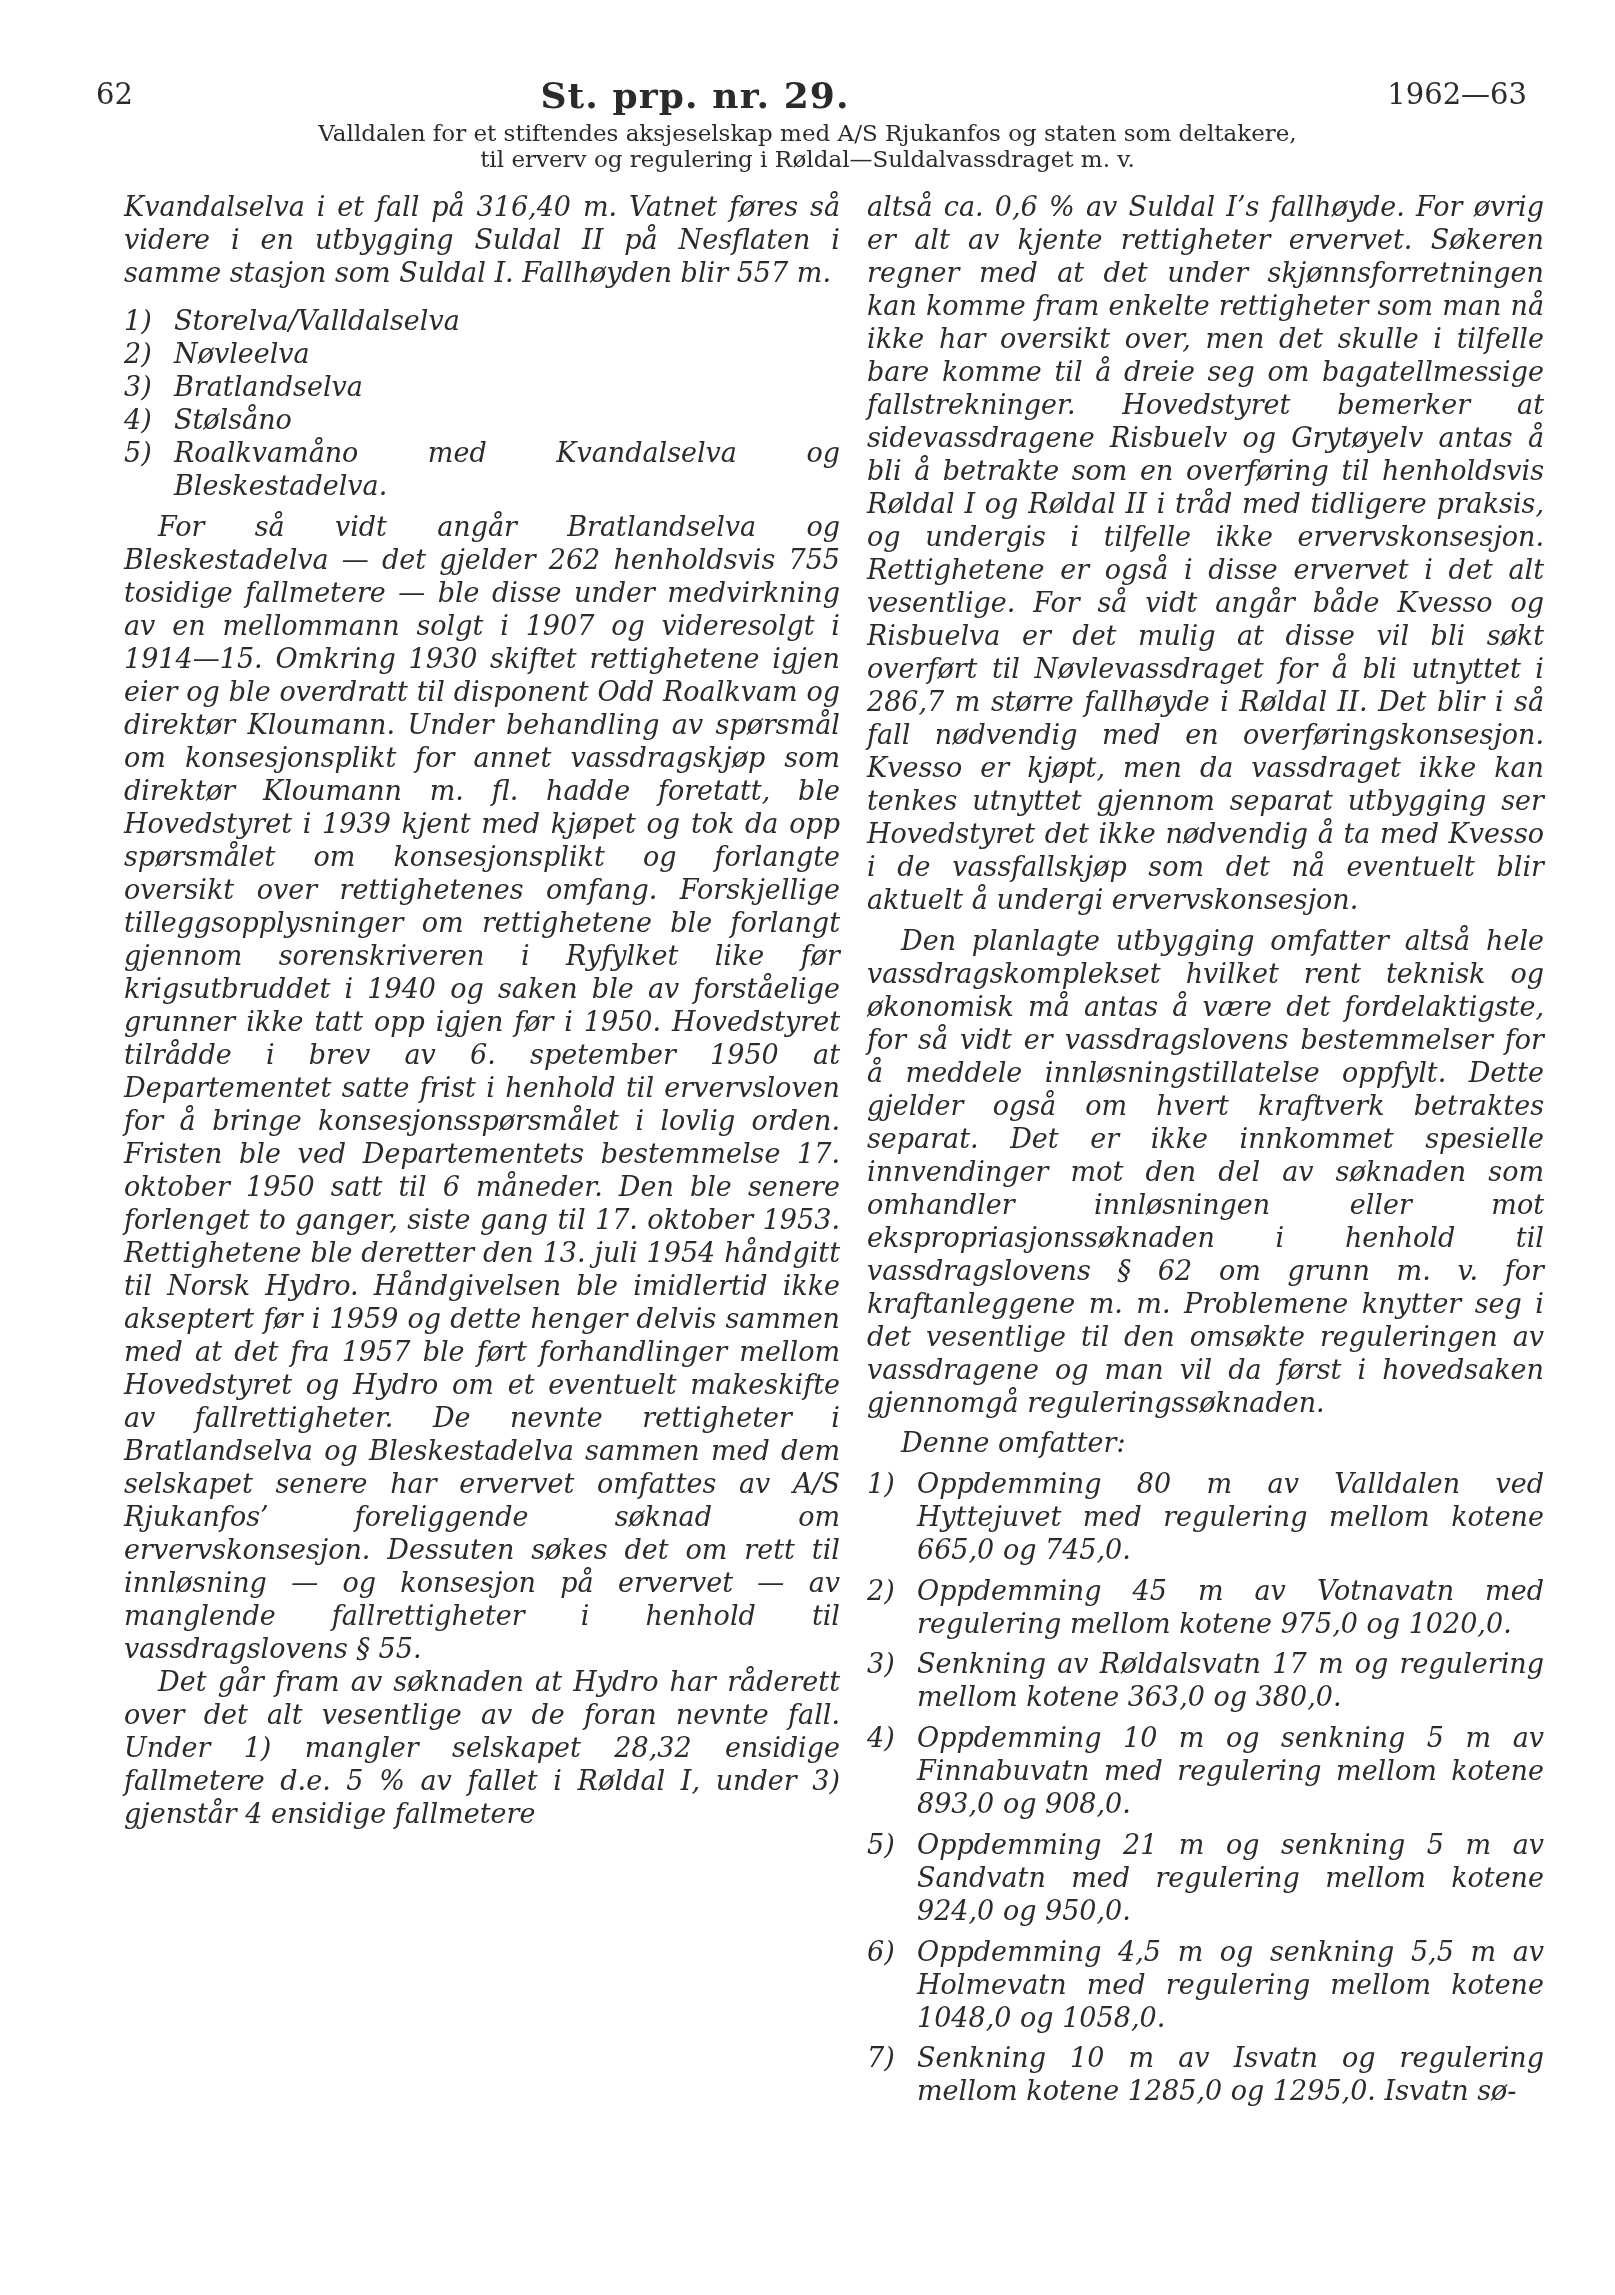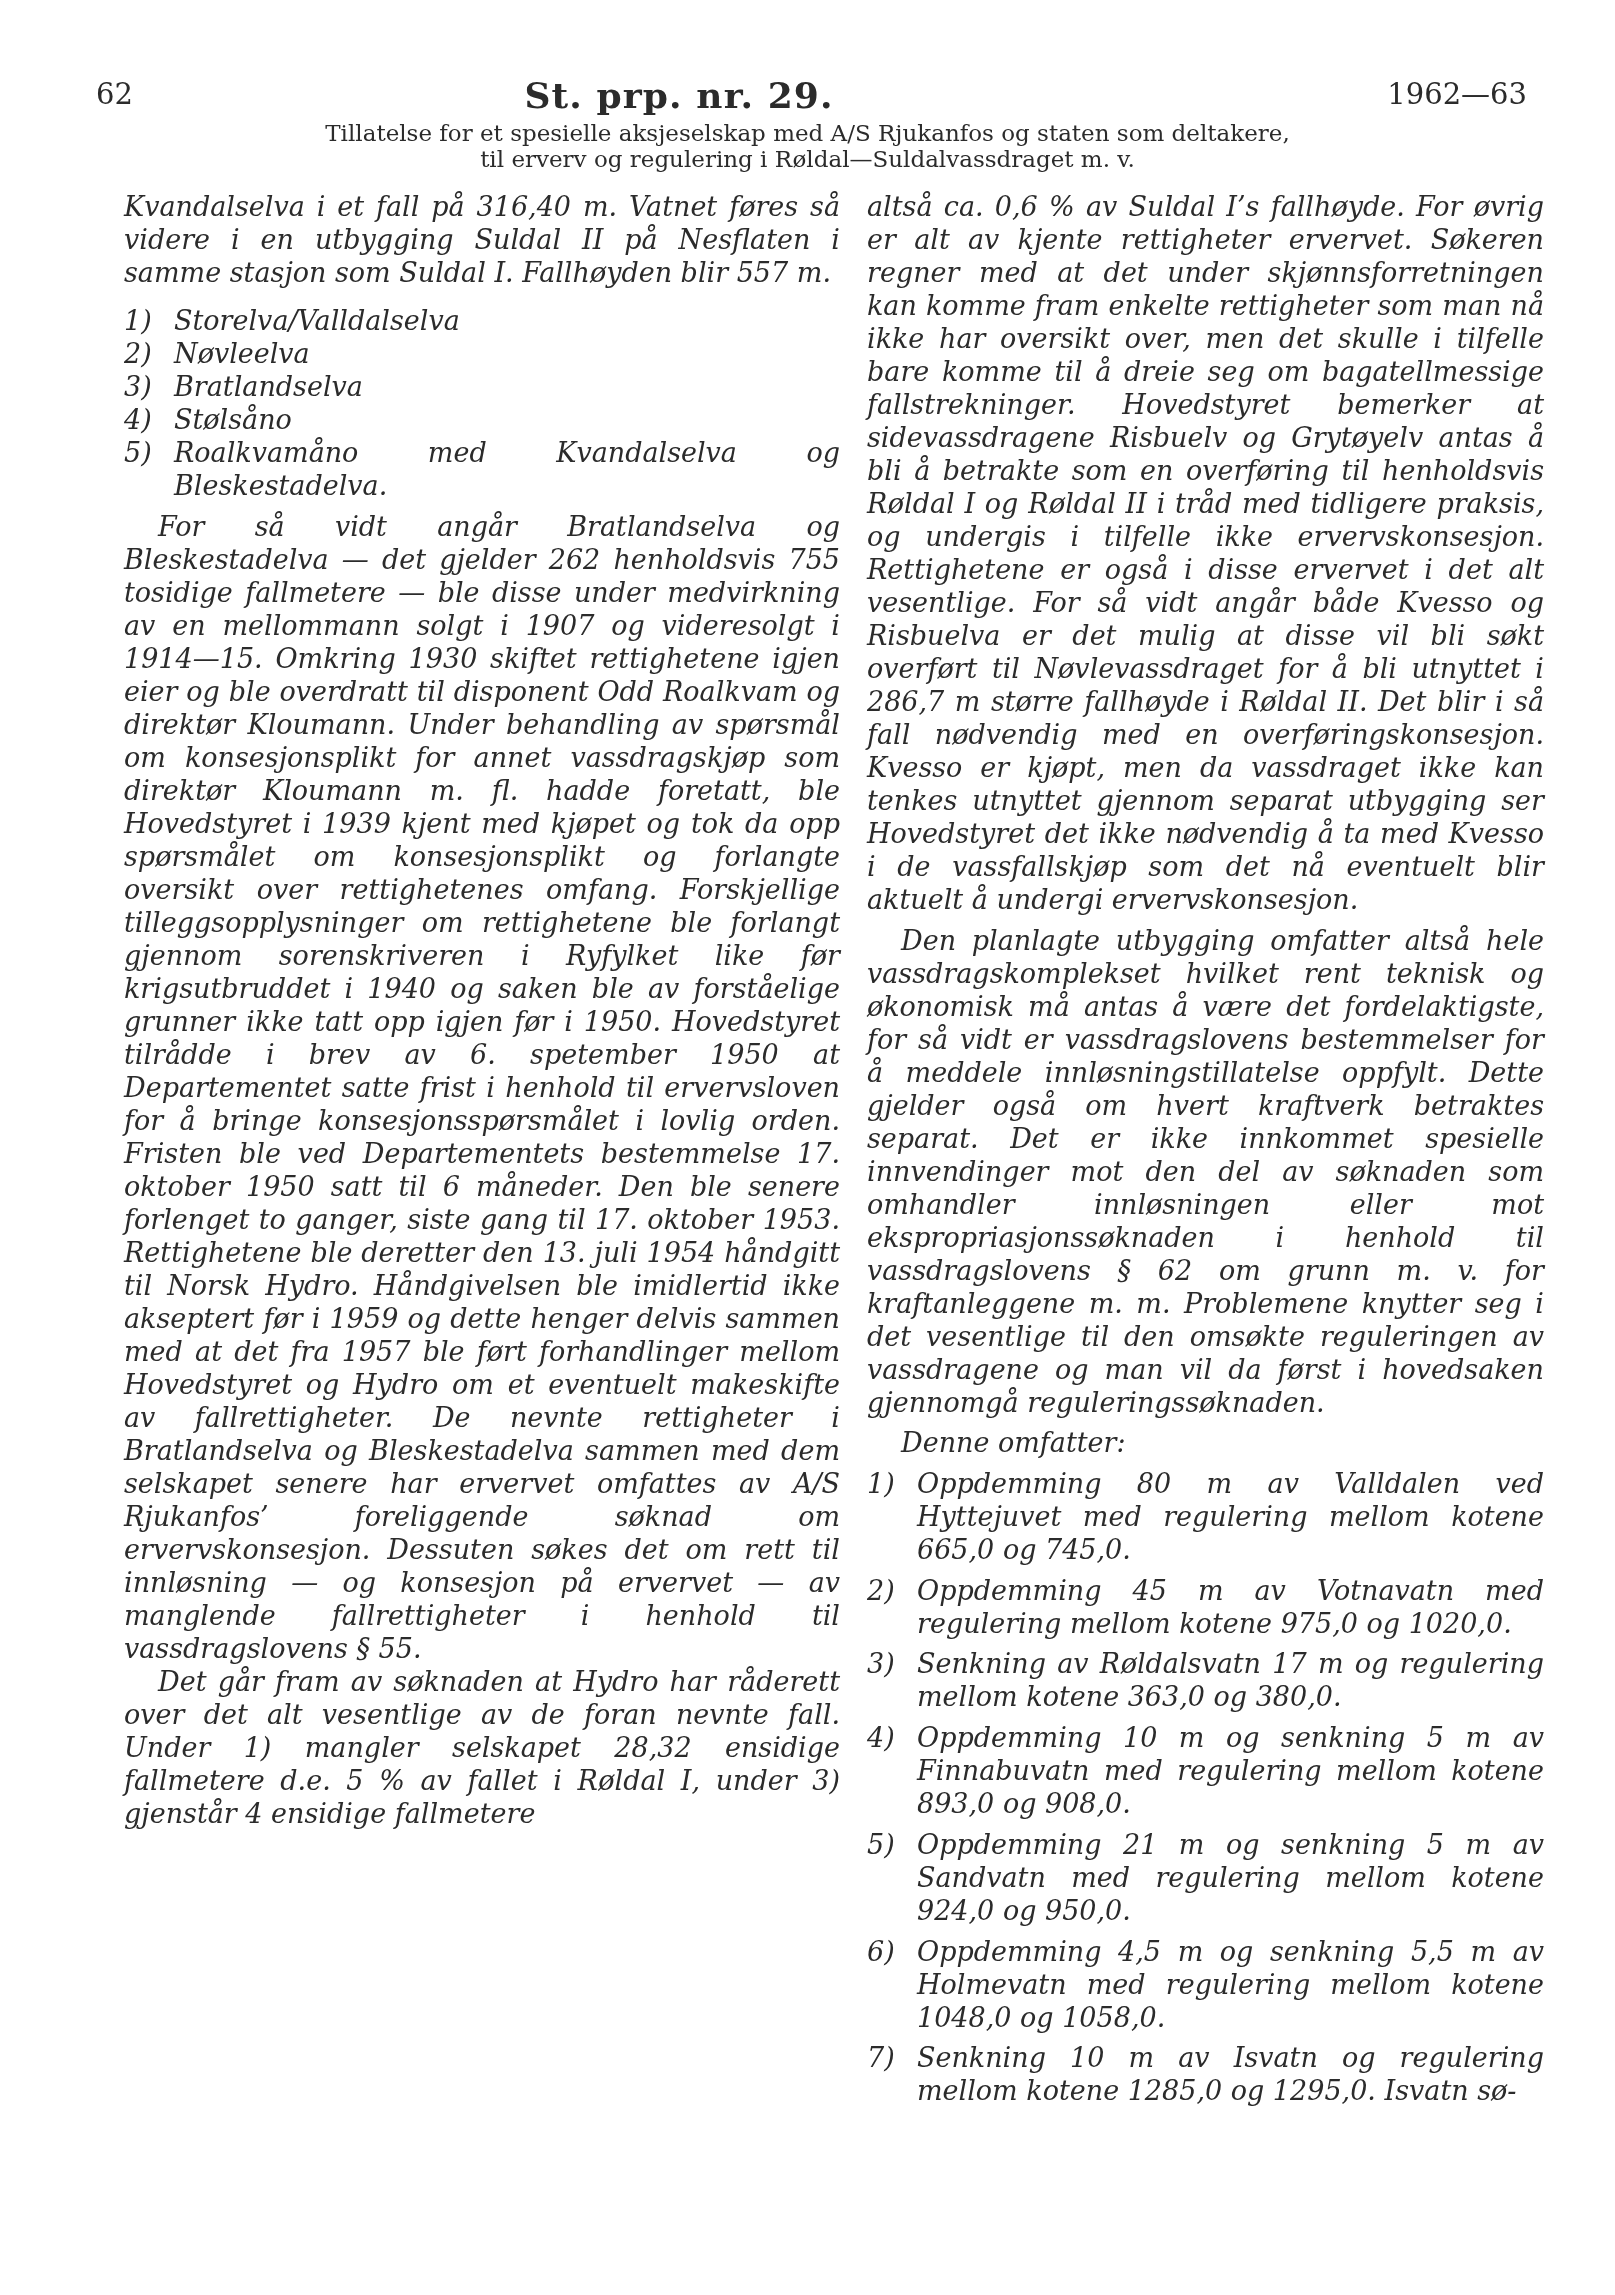--- a/index.html
+++ b/index.html
@@ -2,21 +2,21 @@
 <html style="font-size:8.8px"><head>
 <meta charset="utf-8">
 <style>
   html, body { margin: 0; padding: 0; background: #ffffff; }
   body {
     width: 1615px; height: 2295px; position: relative; overflow: hidden;
     font-family: "DejaVu Serif", "Liberation Serif", serif;
     color: #2b2b2b;
   }
   .page-number { position: absolute; left: 96px; top: 77px; font-size: 29px; }
-  .doc-id { position: absolute; left: 0; width: 1358px; top: 74px; text-align: center; font-size: 36px; font-weight: bold; letter-spacing: 1.1px; }
+  .doc-id { position: absolute; left: 16px; width: 1358px; top: 74px; text-align: center; font-size: 36px; font-weight: bold; letter-spacing: 1.1px; }
   .session { position: absolute; right: 88px; top: 77px; font-size: 29px; }
   .subtitle { position: absolute; left: 0; width: 1615px; top: 120px; text-align: center; font-size: 23px; line-height: 26.4px; }
   .col { position: absolute; top: 190px; width: 716px; font-size: 27px; line-height: 33px; text-align: justify; hyphens: manual; font-style: italic; }
   .col-left { left: 124px; }
   .col-right { left: 867px; width: 677px; }
   .col p { margin: 0; text-indent: 0; }
   .col p.ind { text-indent: 34px; }
   .gap { height: 7.7px; }
   .spaced { letter-spacing: 7.2px; }
   .list { margin: 0; padding: 0; list-style: none; }
@@ -27,21 +27,21 @@
   sup { font-size: 16.5px; line-height: 0; }
 </style>
 </head>
 <body>
 
 <div>
   <div class="page-number">62</div>
   <div class="doc-id">St. prp. nr. 29.</div>
   <div class="session">1962—63</div>
   <div class="subtitle">
-    <div>Tillatelse for et spesielle aksjeselskap med A/S Rjukanfos og staten som deltakere,</div>
+    <div>Valldalen for et stiftendes aksjeselskap med A/S Rjukanfos og staten som deltakere,</div>
     <div>til erverv og regulering i Røldal—Suldalvassdraget m. v.</div>
   </div>
 </div>
 
 <div class="col col-left">
   <p>Kvandalselva i et fall på 316,40 m. Vatnet føres så videre i en utbygging Suldal II på Nesflaten i samme stasjon som Suldal I. Fallhøyden blir 557 m.</p>
   <div class="gap"></div>
   <div class="gap"></div>
   <ul class="list list-left">
     <li>

